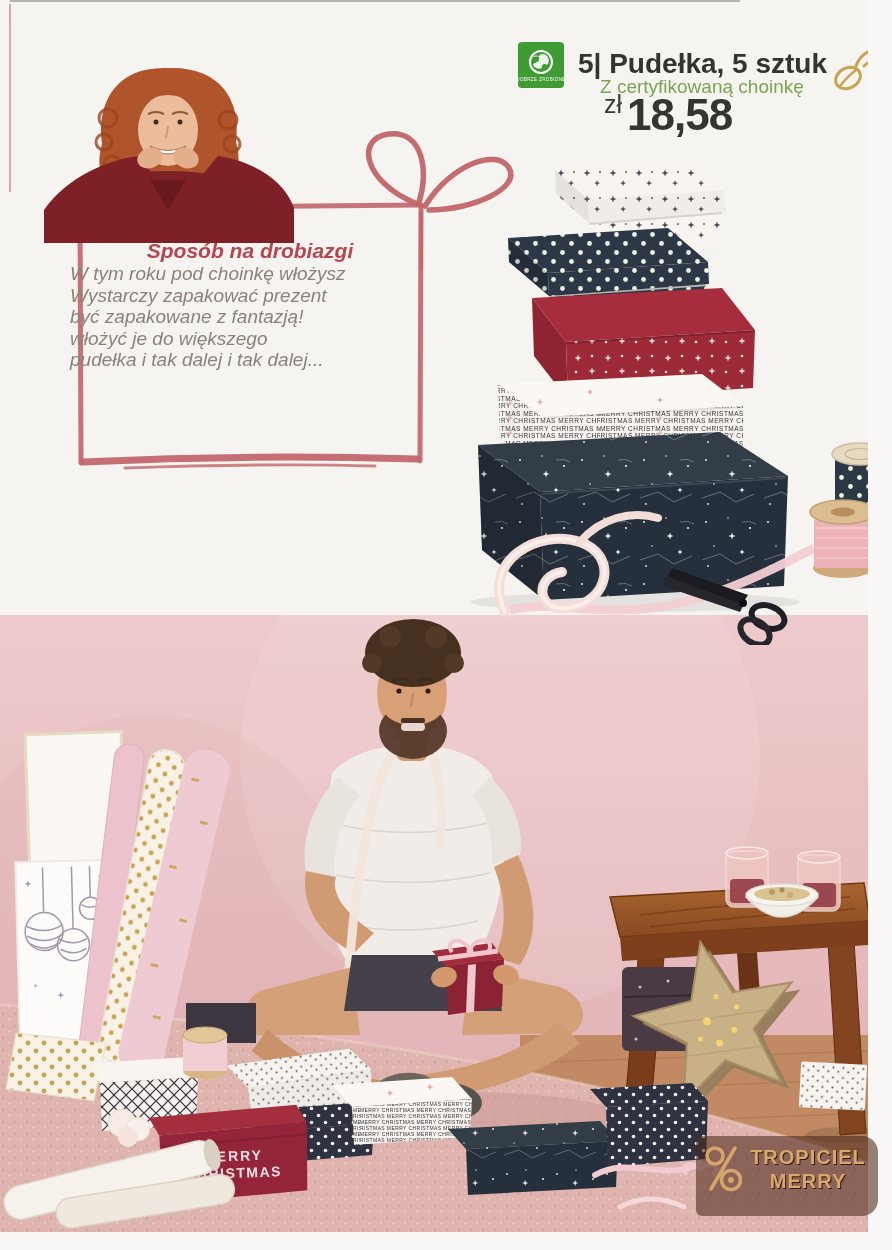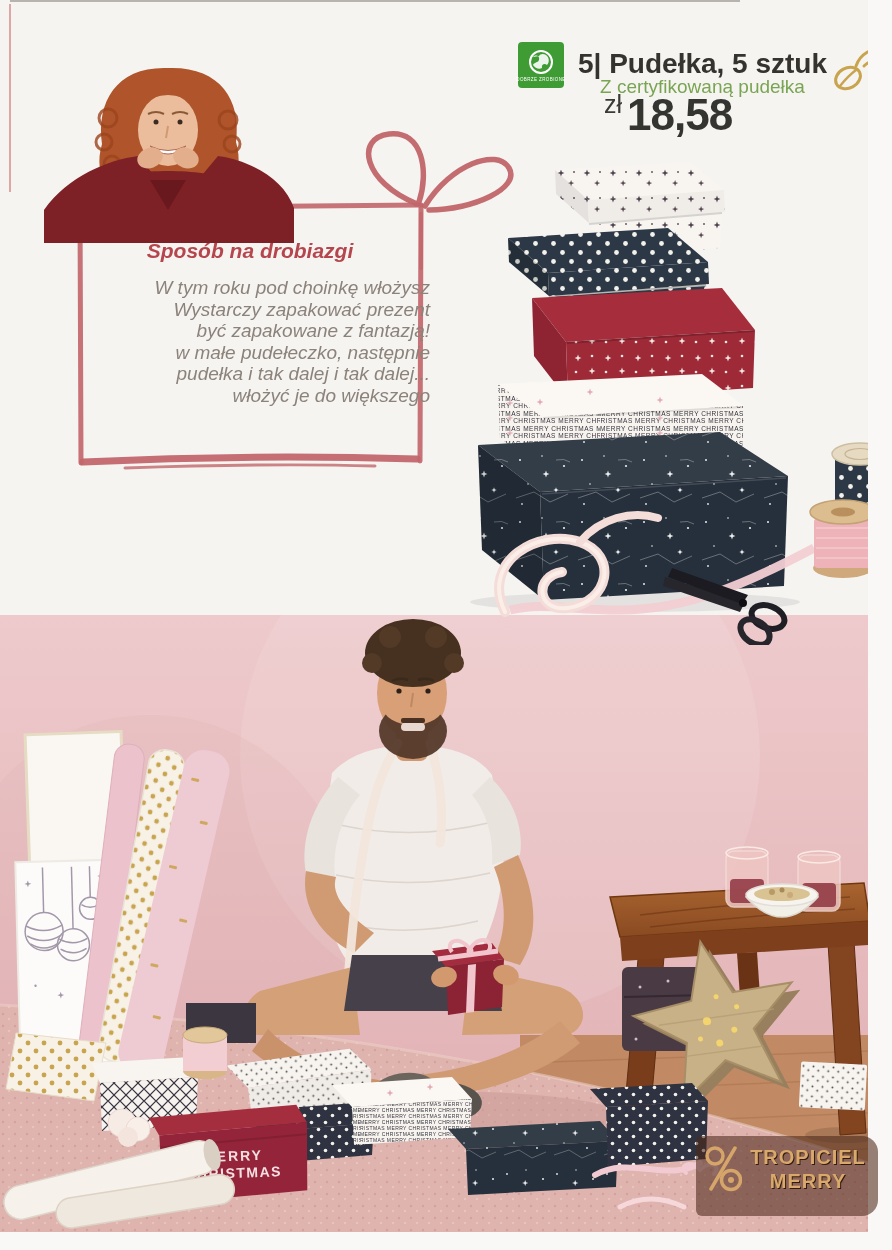--- a/index.html
+++ b/index.html
@@ -20,22 +20,22 @@
   .price-row{position:absolute;left:604px;top:90px;display:flex;align-items:flex-start;z-index:4;}
   .price-row .cur{font-size:25px;color:#3a3a36;font-weight:500;margin-right:5px;}
   .price-row .amt{font-size:44px;font-weight:700;color:#343430;letter-spacing:-1px;}
   .brand-logo{position:absolute;left:826px;top:44px;z-index:4;}
 
   
   .tip-box{position:absolute;left:70px;top:195px;width:360px;height:285px;z-index:2;font-style:italic;}
   .tip-borders{position:absolute;left:0;top:0;}
   .tip-title{position:absolute;left:0;top:44px;width:100%;text-align:center;
              font-size:21px;font-weight:700;color:#b5464e;}
-  .tip-lines{position:absolute;left:0;top:68px;width:100%;text-align:right;
-             font-size:19px;line-height:21.5px;color:#8b827a;margin-top:14px;}
+  .tip-lines{position:absolute;left:0;top:68px;width:100%;text-align:left;
+             font-size:19px;line-height:21.5px;color:#8b827a;}
   .bow{position:absolute;left:345px;top:118px;z-index:2;}
   .woman{position:absolute;left:38px;top:58px;z-index:3;}
   .still-life{position:absolute;left:450px;top:140px;z-index:3;}
 
   
   .photo{position:absolute;left:0;top:615px;width:868px;height:617px;z-index:1;overflow:hidden;}
   .watermark{position:absolute;left:696px;top:1136px;width:182px;height:80px;z-index:9;
              background:rgba(77,41,26,.58);border-radius:6px 16px 16px 6px;
              display:flex;align-items:center;gap:6px;padding:0 10px 15px 8px;box-sizing:border-box;}
   .wm-text{flex:1;text-align:center;font-weight:700;font-size:20px;letter-spacing:1px;
@@ -50,21 +50,21 @@
   <div class="scan-left"></div>
 
   <div class="eco-badge">
     <svg width="28" height="28" viewBox="0 0 28 28">
       <circle cx="14" cy="14" r="11" fill="none" stroke="#ffffff" stroke-width="2"></circle>
       <path d="M6,9 C9,6 13,8 12,12 C11,15 7,14 6,17 C8,20 12,22 15,20 C14,16 18,15 20,17 C23,14 22,9 19,7 C16,5 13,6 12,8 Z" fill="#ffffff" opacity=".9"></path>
     </svg>
     <span class="lbl">DOBRZE ZROBIONE</span>
   </div>
   <div class="product-title">5| Pudełka, 5 sztuk</div>
-  <div class="product-sub">Z certyfikowaną pudełka</div>
+  <div class="product-sub">Z certyfikowaną choinkę</div>
   <div class="price-row">
     <span class="cur">zł</span>
     <span class="amt">18,58</span>
   </div>
   <div class="brand-logo">
     <svg width="58" height="52" viewBox="0 0 58 52">
       <g fill="none" stroke="#c9a44f" stroke-width="3" stroke-linecap="round">
         <ellipse cx="22" cy="34" rx="13" ry="10" transform="rotate(-28 22 34)"></ellipse>
         <path d="M14,42 Q22,32 30,26" stroke-width="2.4"></path>
         <path d="M30,22 C34,10 48,2 53,8 C57,14 44,16 38,22"></path>
@@ -80,23 +80,22 @@
         <path d="M351,11 L350,266" stroke-width="5" opacity=".92"></path>
         <path d="M13,267 Q180,259 347,264" stroke-width="7" opacity=".95"></path>
         <path d="M55,273 Q200,268 305,271" stroke-width="3" opacity=".8"></path>
       </g>
     </svg>
     <div class="tip-title">Sposób na drobiazgi</div>
     <div class="tip-lines">
       <div>W tym roku pod choinkę włożysz</div>
       <div>Wystarczy zapakować prezent</div>
       <div>być zapakowane z fantazją!</div>
-      <div>w małe pudełeczko, następnie</div>
+      <div>włożyć je do większego</div>
       <div>pudełka i tak dalej i tak dalej...</div>
-      <div>włożyć je do większego</div>
     </div>
   </div>
 
   <svg class="bow" width="180" height="200" viewBox="0 0 180 200">
     <g stroke="#c2666b" stroke-width="5.5" fill="none" stroke-linecap="round" stroke-linejoin="round" opacity=".95">
       <path d="M72,86 C 18,64 10,20 44,16 C 78,12 84,54 74,84"></path>
       <path d="M80,88 C 106,46 152,30 164,50 C 176,70 128,92 84,92"></path>
       <path d="M76,96 L76,150" stroke-width="4" opacity=".85"></path>
     </g>
   </svg>

